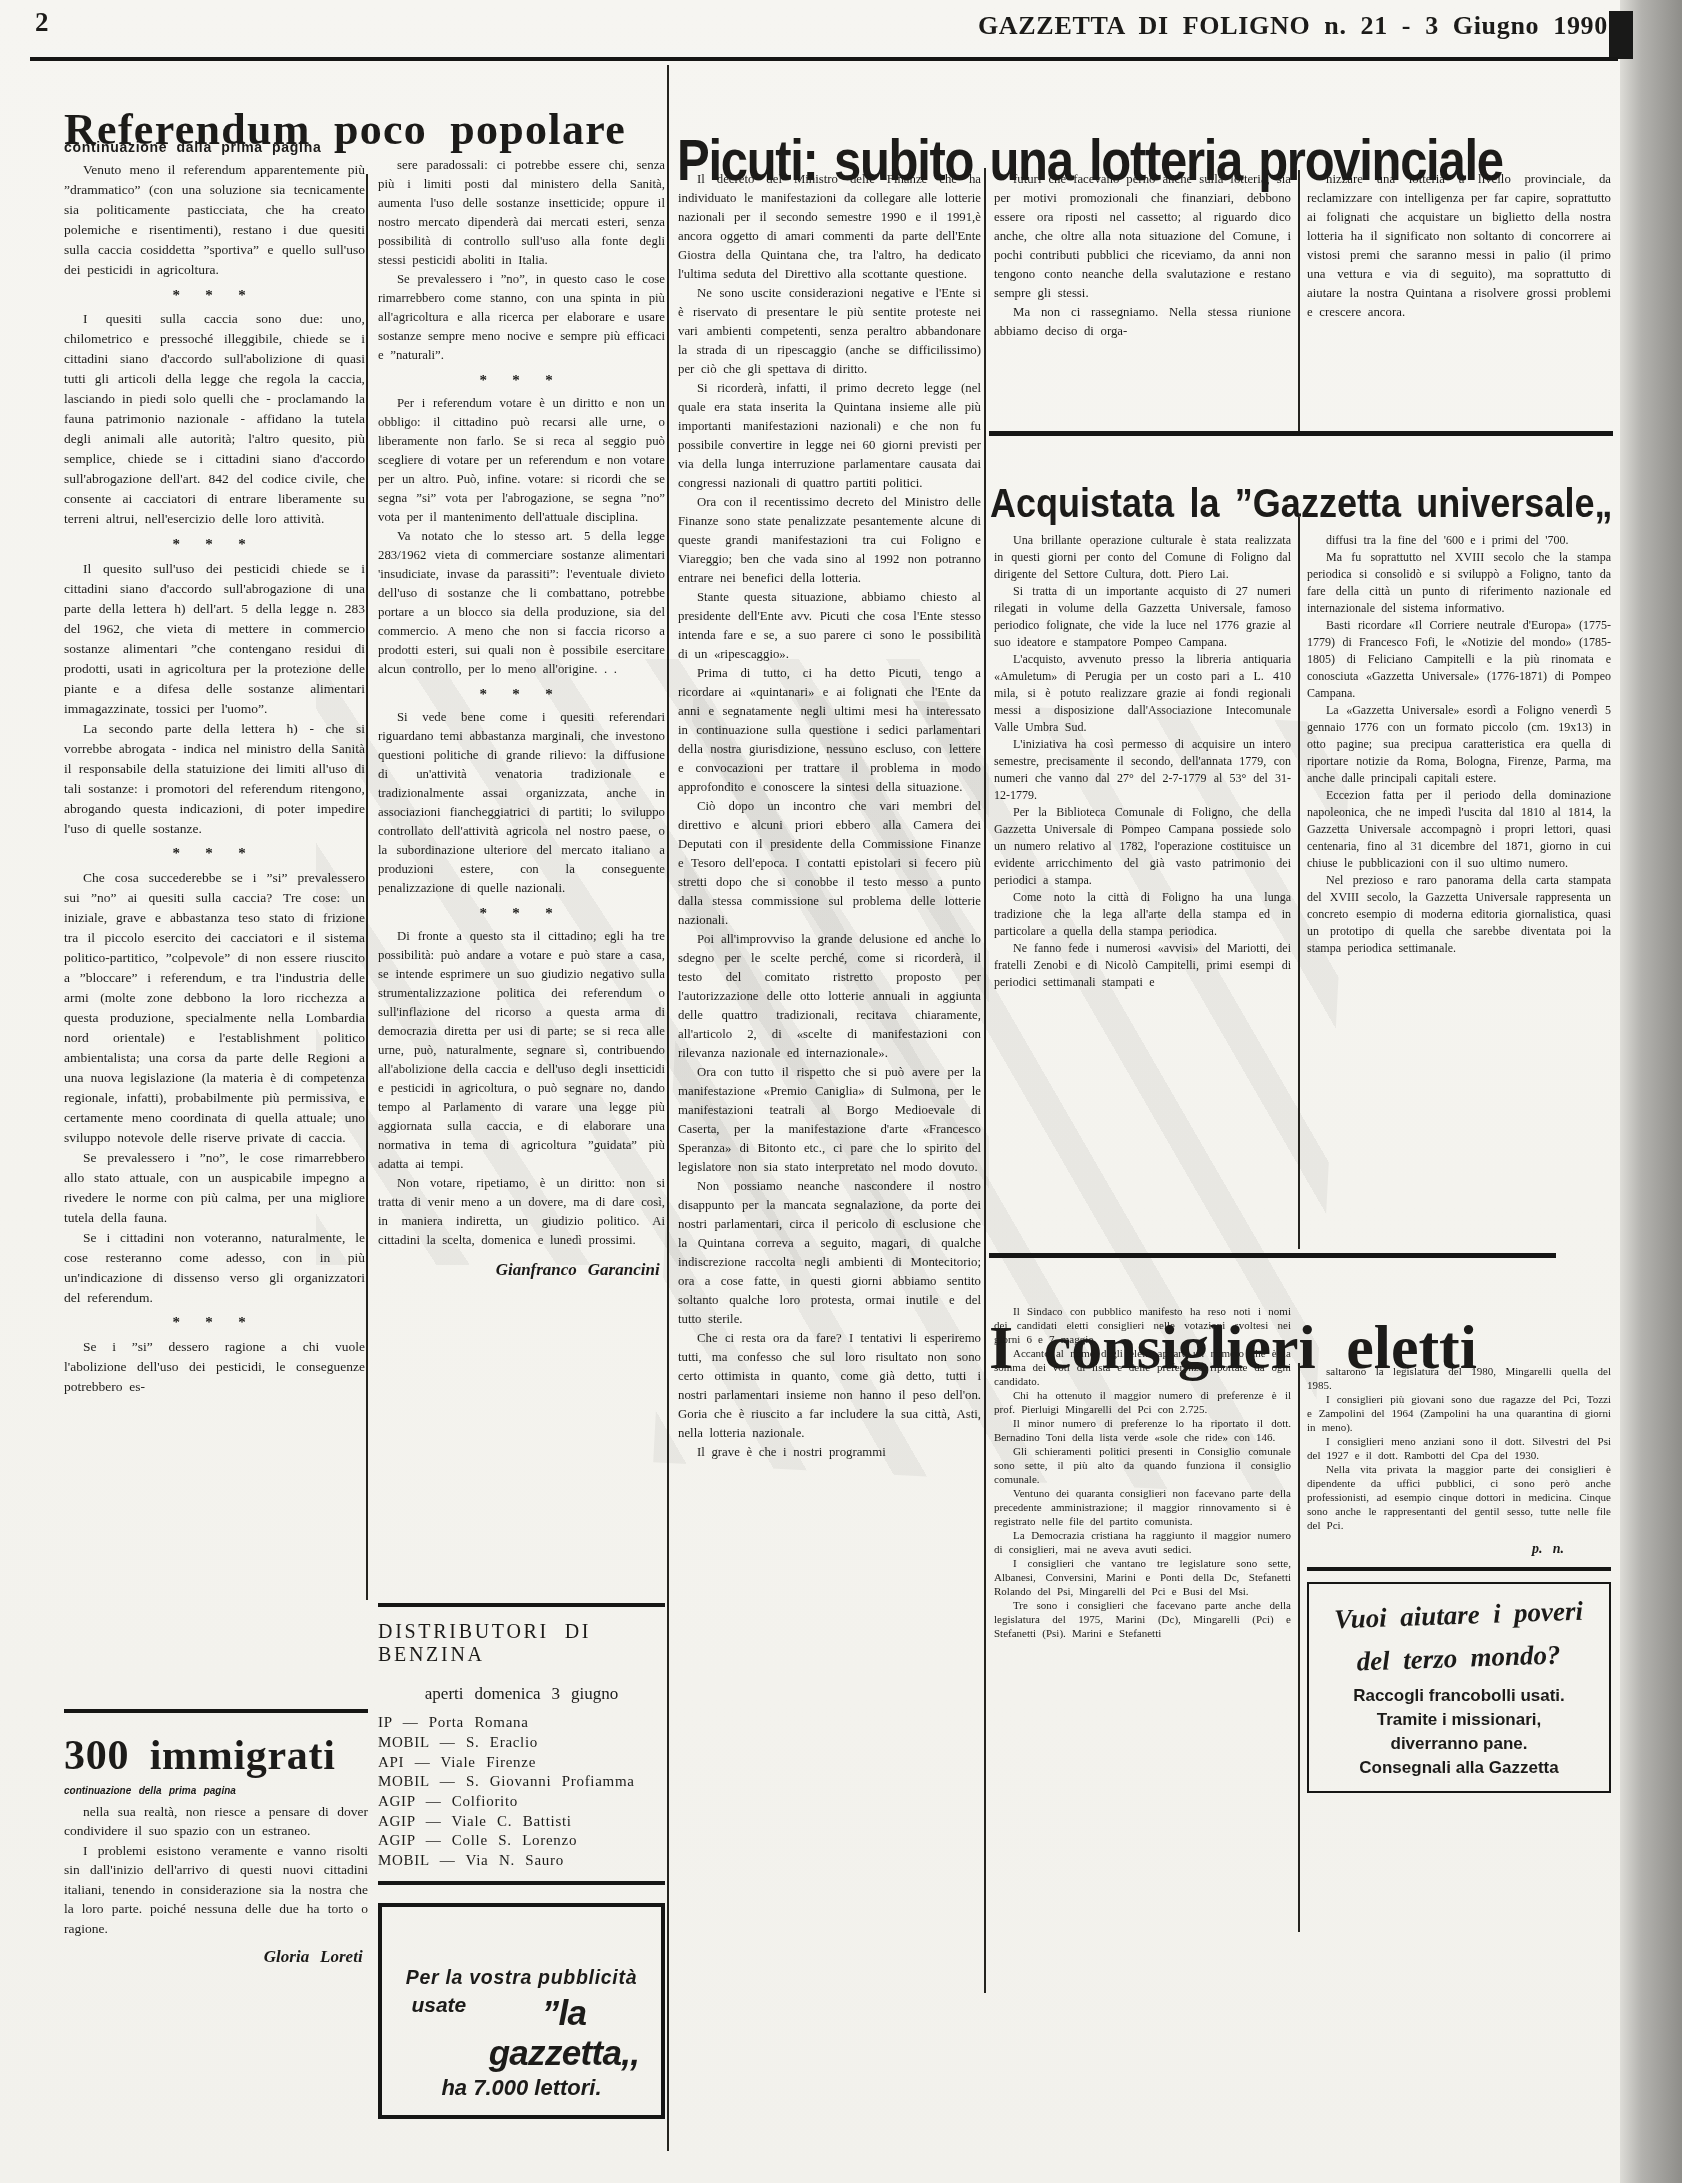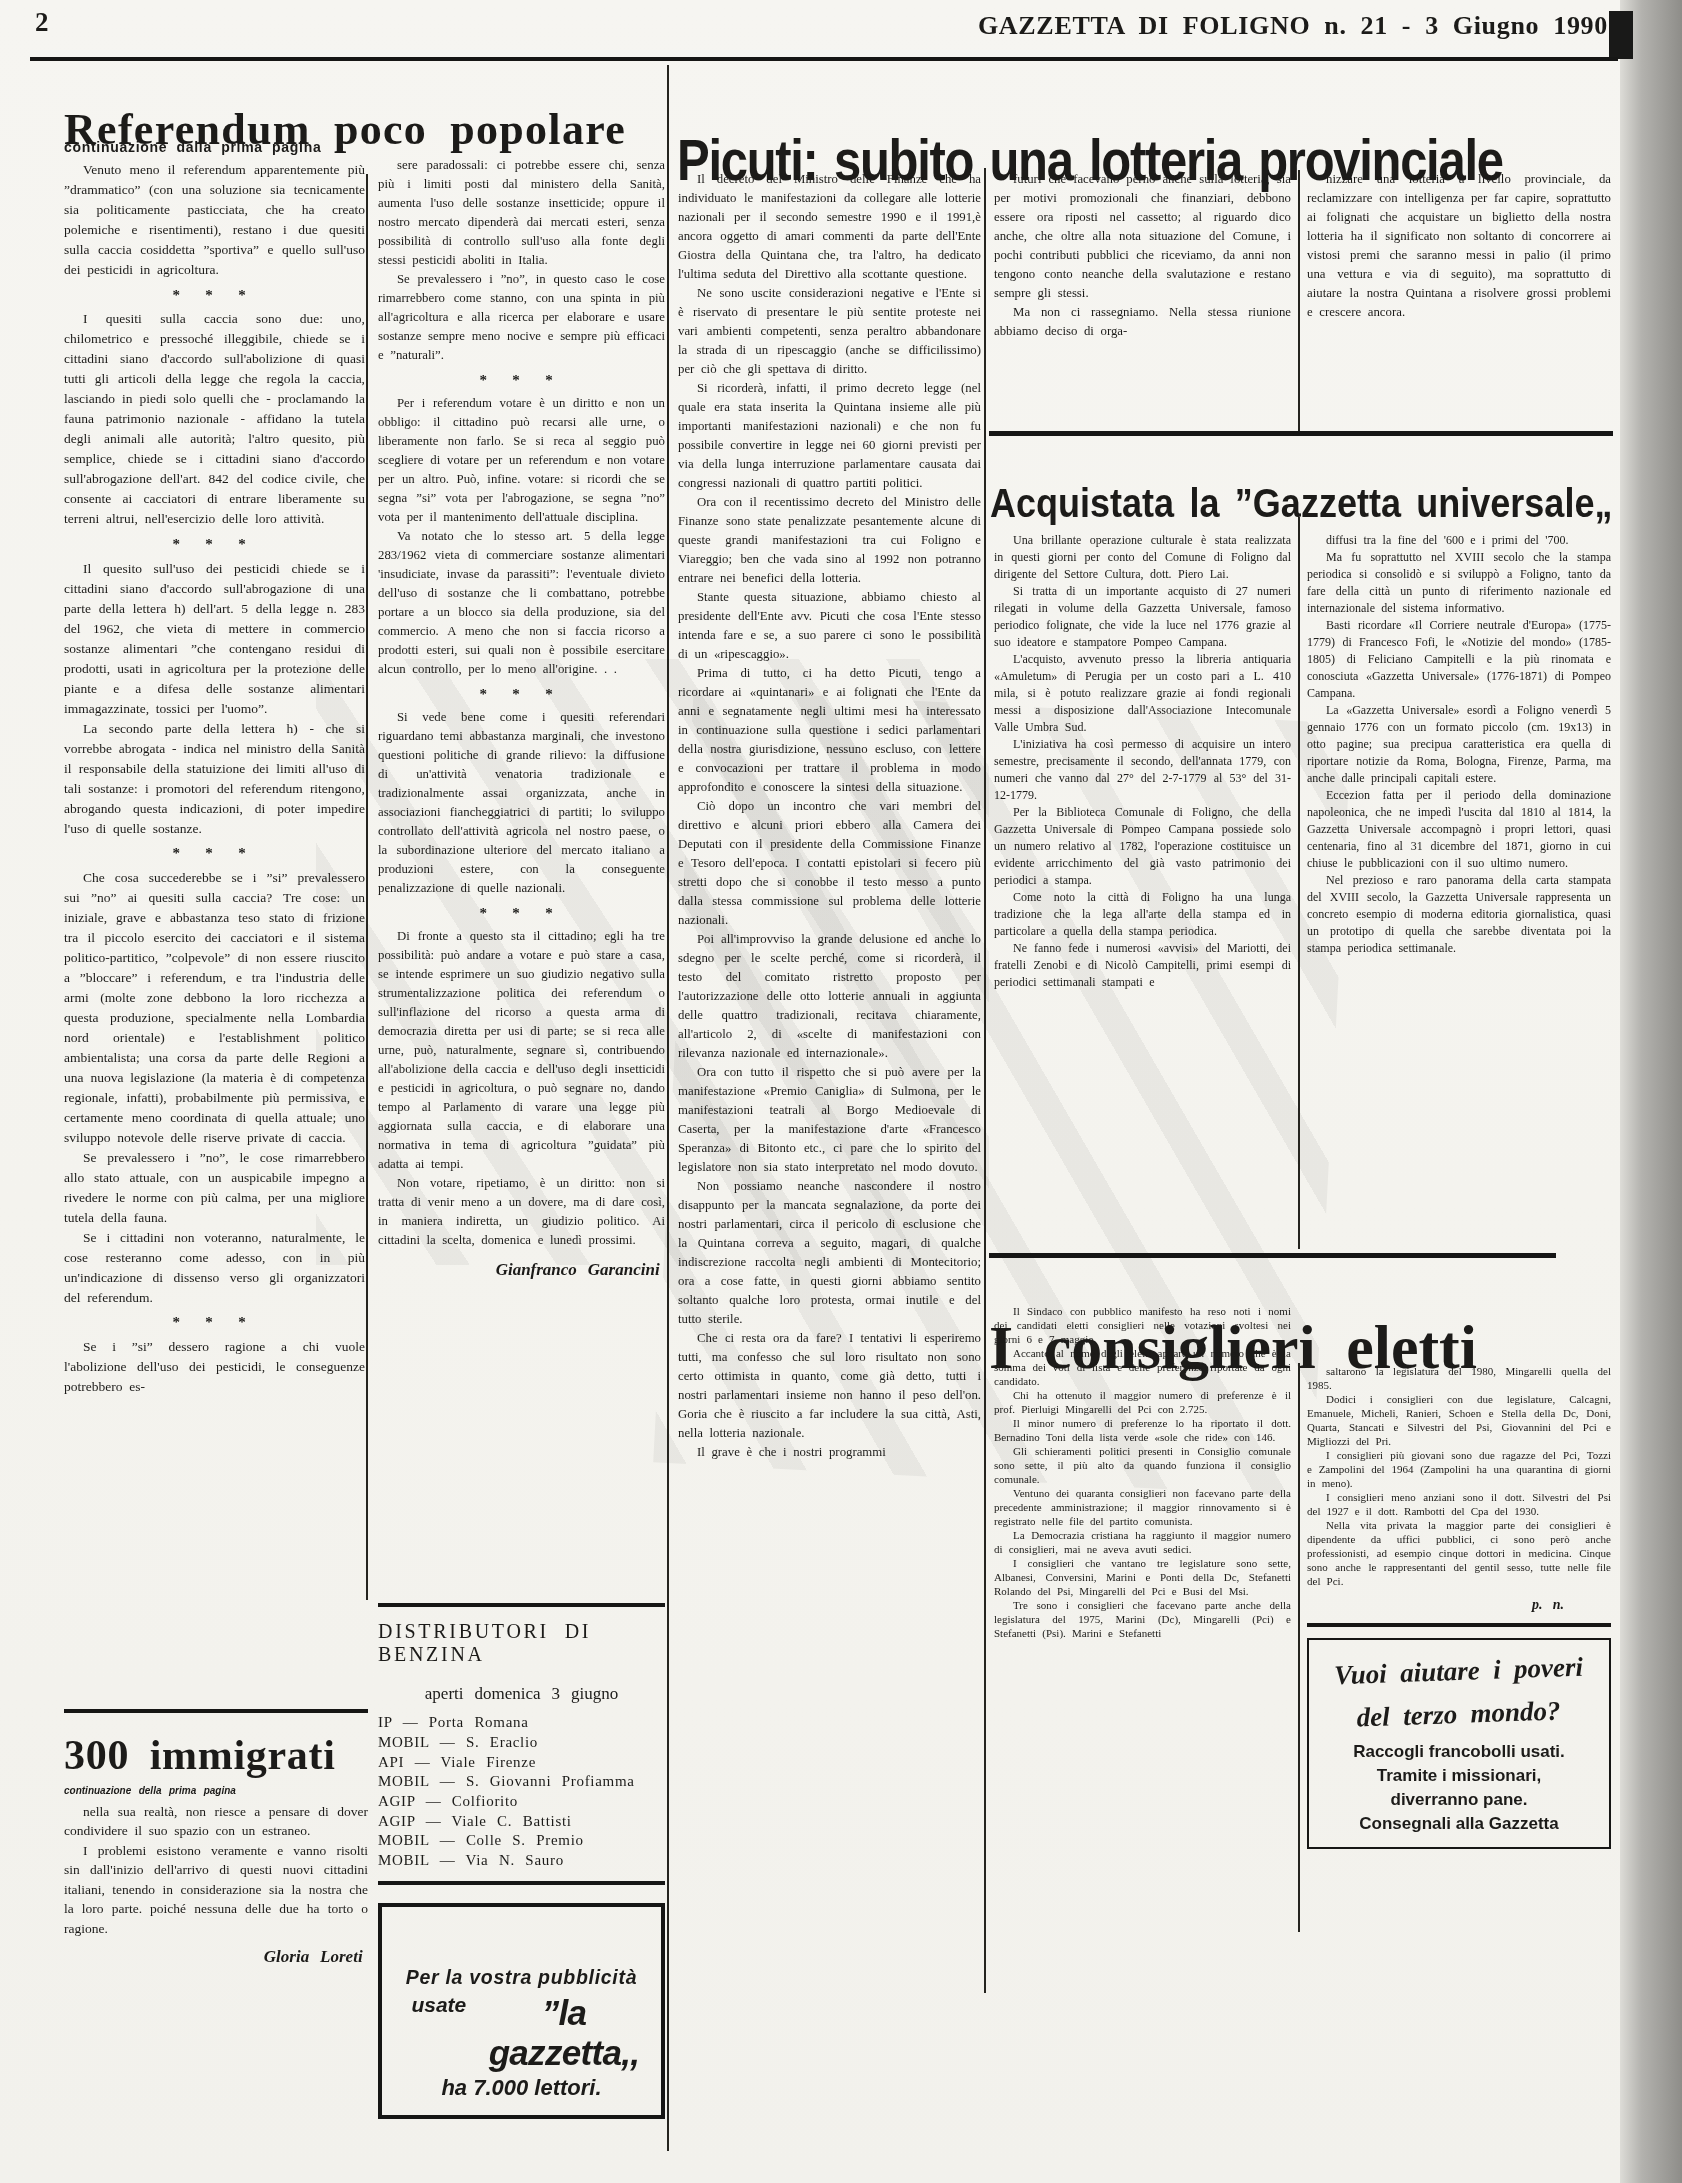--- a/index.html
+++ b/index.html
@@ -155,21 +155,21 @@
     <div class="flow-rule"></div>
     <div class="dist-title">DISTRIBUTORI DI BENZINA</div>
     <div class="dist-sub">aperti domenica 3 giugno</div>
     <div>
         <p class="fuel-item">IP — Porta Romana</p>
         <p class="fuel-item">MOBIL — S. Eraclio</p>
         <p class="fuel-item">API — Viale Firenze</p>
         <p class="fuel-item">MOBIL — S. Giovanni Profiamma</p>
         <p class="fuel-item">AGIP — Colfiorito</p>
         <p class="fuel-item">AGIP — Viale C. Battisti</p>
-        <p class="fuel-item">MOBIL — Colle S. Premio</p>
+        <p class="fuel-item">AGIP — Colle S. Lorenzo</p>
         <p class="fuel-item">MOBIL — Via N. Sauro</p>
       </div>
     <div class="flow-rule dist-rule2"></div>
     <div class="ad1">
       <div class="ad1-l1">Per la vostra pubblicità</div>
       <div class="ad1-l2">
         <span class="ad1-usate">usate</span>
         <span class="ad1-big">”la gazzetta,,</span>
       </div>
       <div class="ad1-l3">ha 7.000 lettori.</div>
@@ -251,21 +251,20 @@
         <p class="para">Gli schieramenti politici presenti in Consiglio comunale sono sette, il più alto da quando funziona il consiglio comunale.</p>
         <p class="para">Ventuno dei quaranta consiglieri non facevano parte della precedente amministrazione; il maggior rinnovamento si è registrato nelle file del partito comunista.</p>
         <p class="para">La Democrazia cristiana ha raggiunto il maggior numero di consiglieri, mai ne aveva avuti sedici.</p>
         <p class="para">I consiglieri che vantano tre legislature sono sette, Albanesi, Conversini, Marini e Ponti della Dc, Stefanetti Rolando del Psi, Mingarelli del Pci e Busi del Msi.</p>
         <p class="para">Tre sono i consiglieri che facevano parte anche della legislatura del 1975, Marini (Dc), Mingarelli (Pci) e Stefanetti (Psi). Marini e Stefanetti</p>
       </div>
   </div>
   <div class="col c-con2 sec-con">
     <div>
         <p class="para">saltarono la legislatura del 1980, Mingarelli quella del 1985.</p>
-        <p class="para">Dodici i consiglieri con due legislature, Calcagni, Emanuele, Micheli, Ranieri, Schoen e Stella della Dc, Doni, Quarta, Stancati e Silvestri del Psi, Giovannini del Pci e Migliozzi del Pri.</p>
         <p class="para">I consiglieri più giovani sono due ragazze del Pci, Tozzi e Zampolini del 1964 (Zampolini ha una quarantina di giorni in meno).</p>
         <p class="para">I consiglieri meno anziani sono il dott. Silvestri del Psi del 1927 e il dott. Rambotti del Cpa del 1930.</p>
         <p class="para">Nella vita privata la maggior parte dei consiglieri è dipendente da uffici pubblici, ci sono però anche professionisti, ad esempio cinque dottori in medicina. Cinque sono anche le rappresentanti del gentil sesso, tutte nelle file del Pci.</p>
       </div>
     <div class="byline byline-small">p. n.</div>
     <div class="flow-rule" style="margin-top:9.4px;"></div>
     <div class="ad2">
       <div class="script-line">Vuoi aiutare i poveri</div>
       <div class="script-line">del terzo mondo?</div>
       <div>

